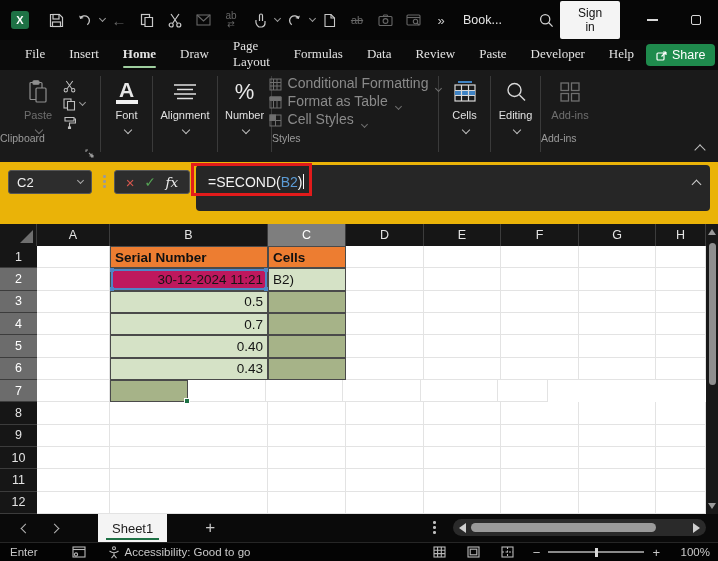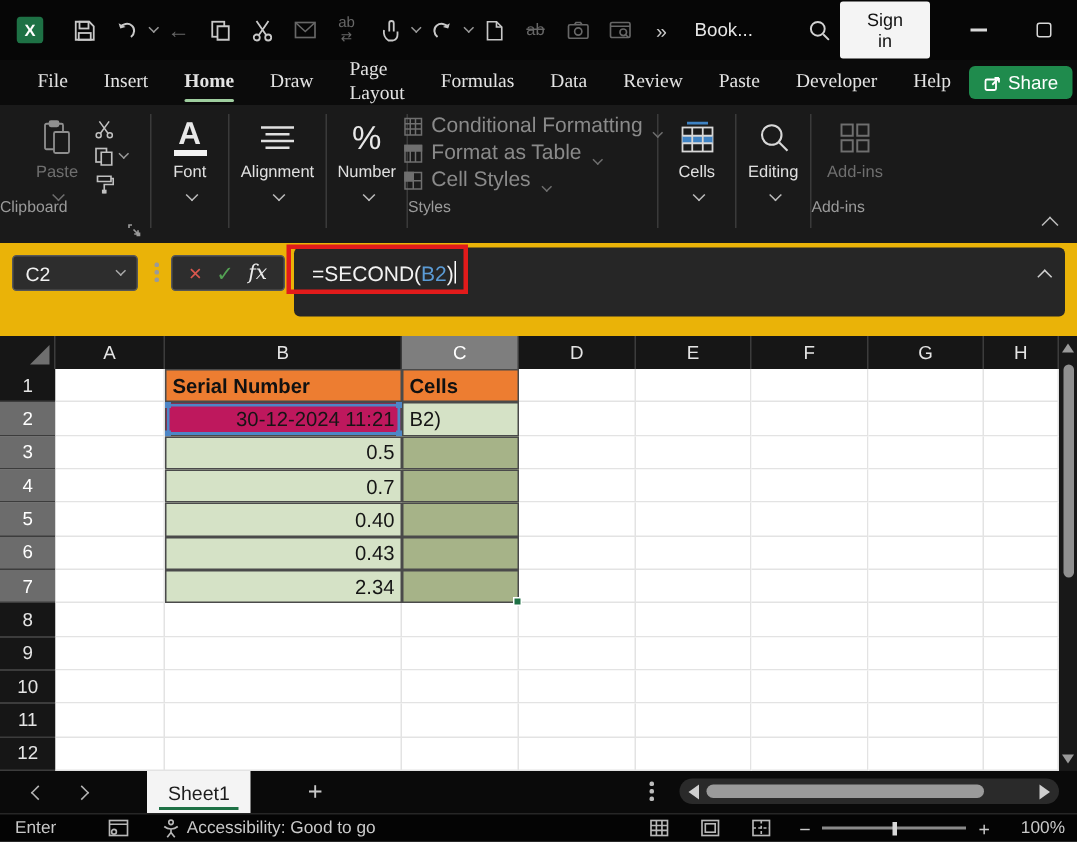--- a/index.html
+++ b/index.html
@@ -517,21 +517,20 @@
           <div class="cell c-greendark" style="width: 78px;"></div>
           <div class="cell" style="width: 78px;"></div>
           <div class="cell" style="width: 77px;"></div>
           <div class="cell" style="width: 78px;"></div>
           <div class="cell" style="width: 77px;"></div>
           <div class="cell" style="width: 50px;"></div>
         </div>
         <div class="srow">
           <div class="rowhead hl">7</div>
           <div class="cell" style="width: 73px;"></div>
-          <div class="cell c-green num" style="width: 158px;">2.34</div>
           <div class="cell c-greendark" style="width: 78px;">
             <span class="fillhandle"></span>
           </div>
           <div class="cell" style="width: 78px;"></div>
           <div class="cell" style="width: 77px;"></div>
           <div class="cell" style="width: 78px;"></div>
           <div class="cell" style="width: 77px;"></div>
           <div class="cell" style="width: 50px;"></div>
         </div>
         <div class="srow">

